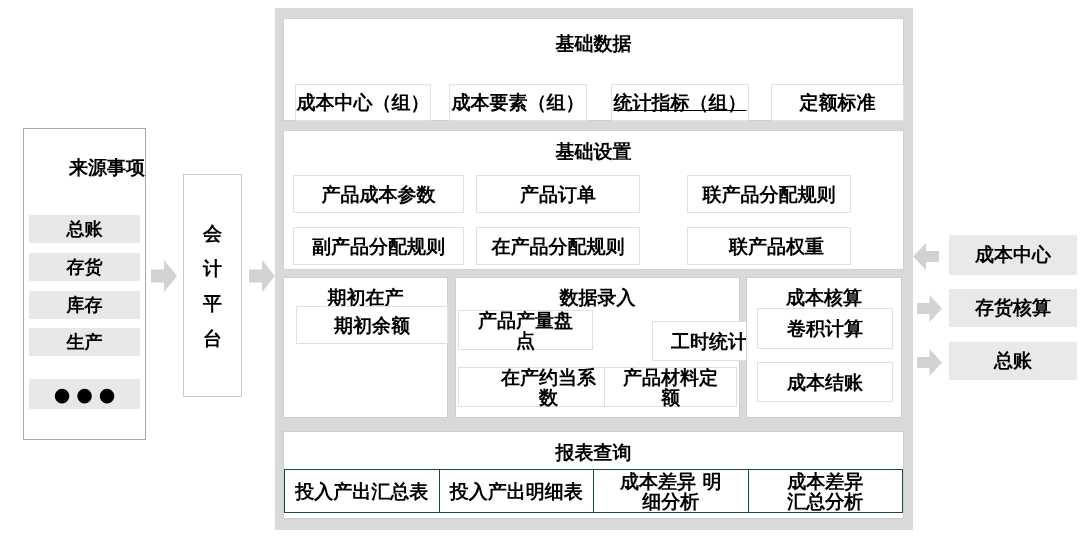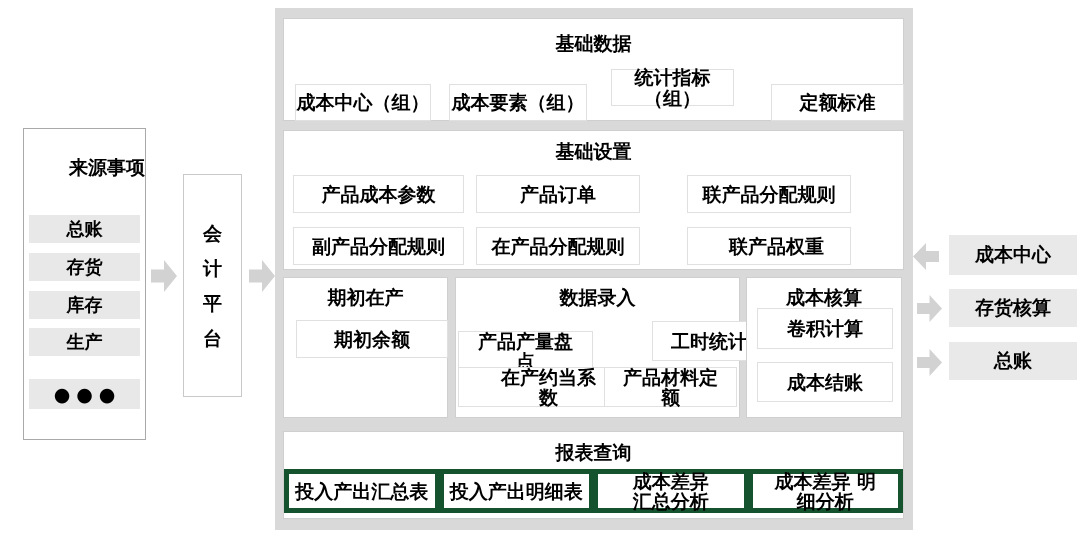--- a/index.html
+++ b/index.html
@@ -29,21 +29,21 @@
   .sect { position:absolute; background:#fff; border:1px solid #cfcfcf; }
   .sect-title { text-align:center; font-size:19px; }
   .btn { position:absolute; background:#fff; border:1px solid #e0e0e0;
          display:flex; flex-direction:column; align-items:center; justify-content:center;
          text-align:center; font-size:19px; line-height:21px; }
   .btn span { display:block; }
   .btn .l2:empty { display:none; }
   .wrapbtn { line-height:20px; font-size:19px; }
   
   .rep-row { position:absolute; left:0; right:0; top:37px; height:44px; display:flex; }
-  .rep-btn { flex:1 1 0; background:#fff; border:5px solid #14532d;
+  .rep-btn { flex:1 1 0; background:#fff; border:1px solid #14532d;
              display:flex; flex-direction:column; align-items:center; justify-content:center;
              text-align:center; font-size:19px; line-height:20px; }
   .rep-btn + .rep-btn { margin-left:-1px; }
   
   .link-bar { position:absolute; left:949px; width:128px; background:#e9e9e9;
               display:flex; align-items:center; justify-content:center; font-size:19px; }
 </style>
 </head>
 <body>
 
@@ -65,42 +65,42 @@
   </div>
 
   <div class="arrow arrow-r" style="left:249px; top:260px; width:26px; height:32px;"></div>
 
   <div class="abs board">
 
     <div class="sect" style="left:8px; top:10px; width:621px; height:103px;">
       <div class="sect-title" style="padding-top:12px">基础数据</div>
       <div class="btn" style="left:11px;  top:65px; width:136px; height:37px;">成本中心（组）</div>
       <div class="btn" style="left:165px; top:65px; width:138px; height:37px;">成本要素（组）</div>
-      <div class="btn" style="left:327px; top:50px; width:123px; height:37px;">统计指标（组）</div>
+      <div class="btn" style="left:327px; top:65px; width:138px; height:37px;text-decoration:underline;">统计指标（组）</div>
       <div class="btn" style="left:487px; top:65px; width:133px; height:37px;">定额标准</div>
     </div>
 
     <div class="sect" style="left:8px; top:122px; width:621px; height:140px;">
       <div class="sect-title" style="padding-top:8px">基础设置</div>
       <div class="btn" style="left:9px;   top:44px; width:171px; height:38px;">产品成本参数</div>
       <div class="btn" style="left:192px; top:44px; width:164px; height:38px;">产品订单</div>
       <div class="btn" style="left:403px; top:44px; width:164px; height:38px;">联产品分配规则</div>
       <div class="btn" style="left:9px;   top:96px; width:171px; height:38px;">副产品分配规则</div>
       <div class="btn" style="left:192px; top:96px; width:164px; height:38px;">在产品分配规则</div>
       <div class="btn" style="left:403px; top:96px; width:164px; height:38px;padding-left:15px;">联产品权重</div>
     </div>
 
     <div class="sect" style="left:8px; top:269px; width:165px; height:141px;">
       <div class="sect-title" style="padding-top:7px">期初在产</div>
-      <div class="btn" style="left:12px; top:42px; width:152px; height:38px;">期初余额</div>
+      <div class="btn" style="left:12px; top:28px; width:152px; height:38px;">期初余额</div>
     </div>
 
     <div class="sect" style="left:180px; top:269px; width:285px; height:141px;">
       <div class="sect-title" style="padding-top:7px">数据录入</div>
-      <div class="btn wrapbtn" style="left:2px;   top:53px; width:135px; height:40px;">
+      <div class="btn wrapbtn" style="left:2px;   top:32px; width:135px; height:40px;">
         <span class="l1">产品产量盘</span>
         <span class="l2">点</span>
       </div>
       <div class="btn wrapbtn" style="left:148px; top:43px; width:133px; height:40px;margin-left:48px;">
         <span class="l1">工时统计表</span>
 
       </div>
       <div class="btn wrapbtn" style="left:2px;   top:89px; width:148px; height:40px;padding-left:33px;">
         <span class="l1">在产约当系</span>
         <span class="l2">数</span>
@@ -122,26 +122,26 @@
       <div class="rep-row">
         <div class="rep-btn">
           <span class="l1">投入产出汇总表</span>
           <span class="l2"></span>
         </div>
         <div class="rep-btn">
           <span class="l1">投入产出明细表</span>
           <span class="l2"></span>
         </div>
         <div class="rep-btn">
+          <span class="l1">成本差异 明</span>
+          <span class="l2">细分析</span>
+        </div>
+        <div class="rep-btn">
           <span class="l1">成本差异</span>
           <span class="l2">汇总分析</span>
-        </div>
-        <div class="rep-btn">
-          <span class="l1">成本差异 明</span>
-          <span class="l2">细分析</span>
         </div>
       </div>
     </div>
 
   </div>
 
   <div class="arrow arrow-l" style="left:913px; top:243px; width:26px; height:27px;"></div>
   <div class="link-bar" style="top:235px; height:40px;">成本中心</div>
 
   <div class="arrow arrow-r" style="left:917px; top:295px; width:25px; height:27px;"></div>

